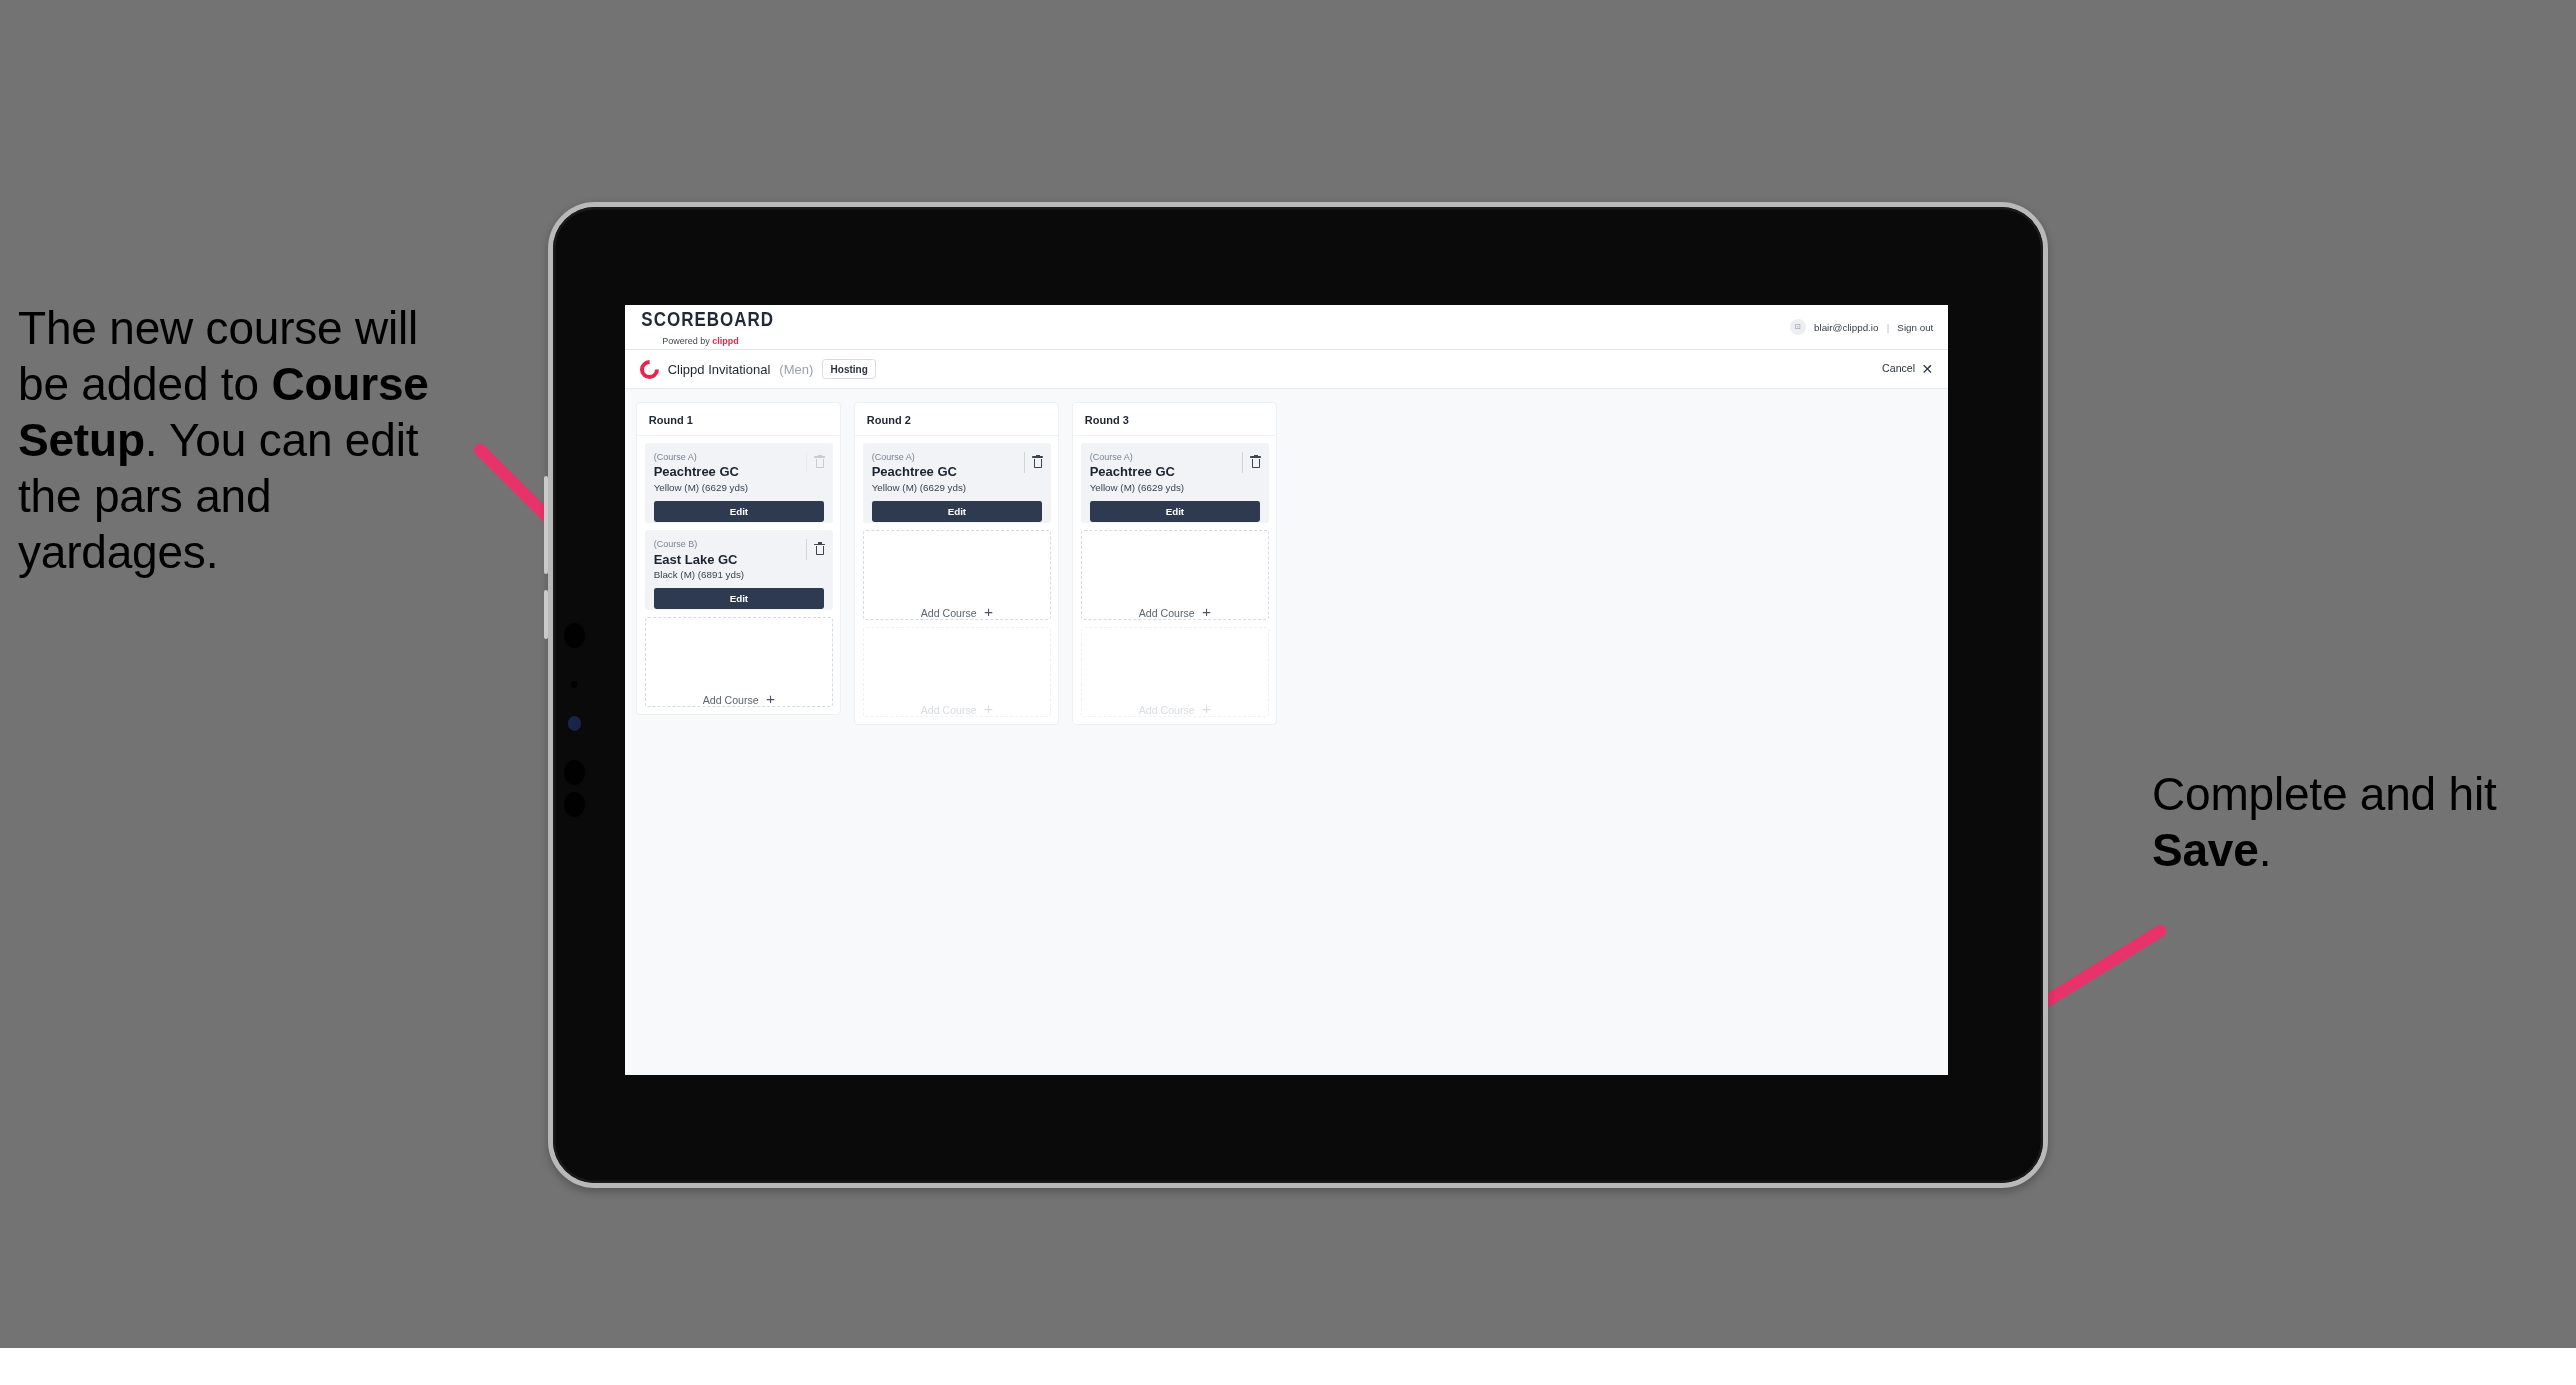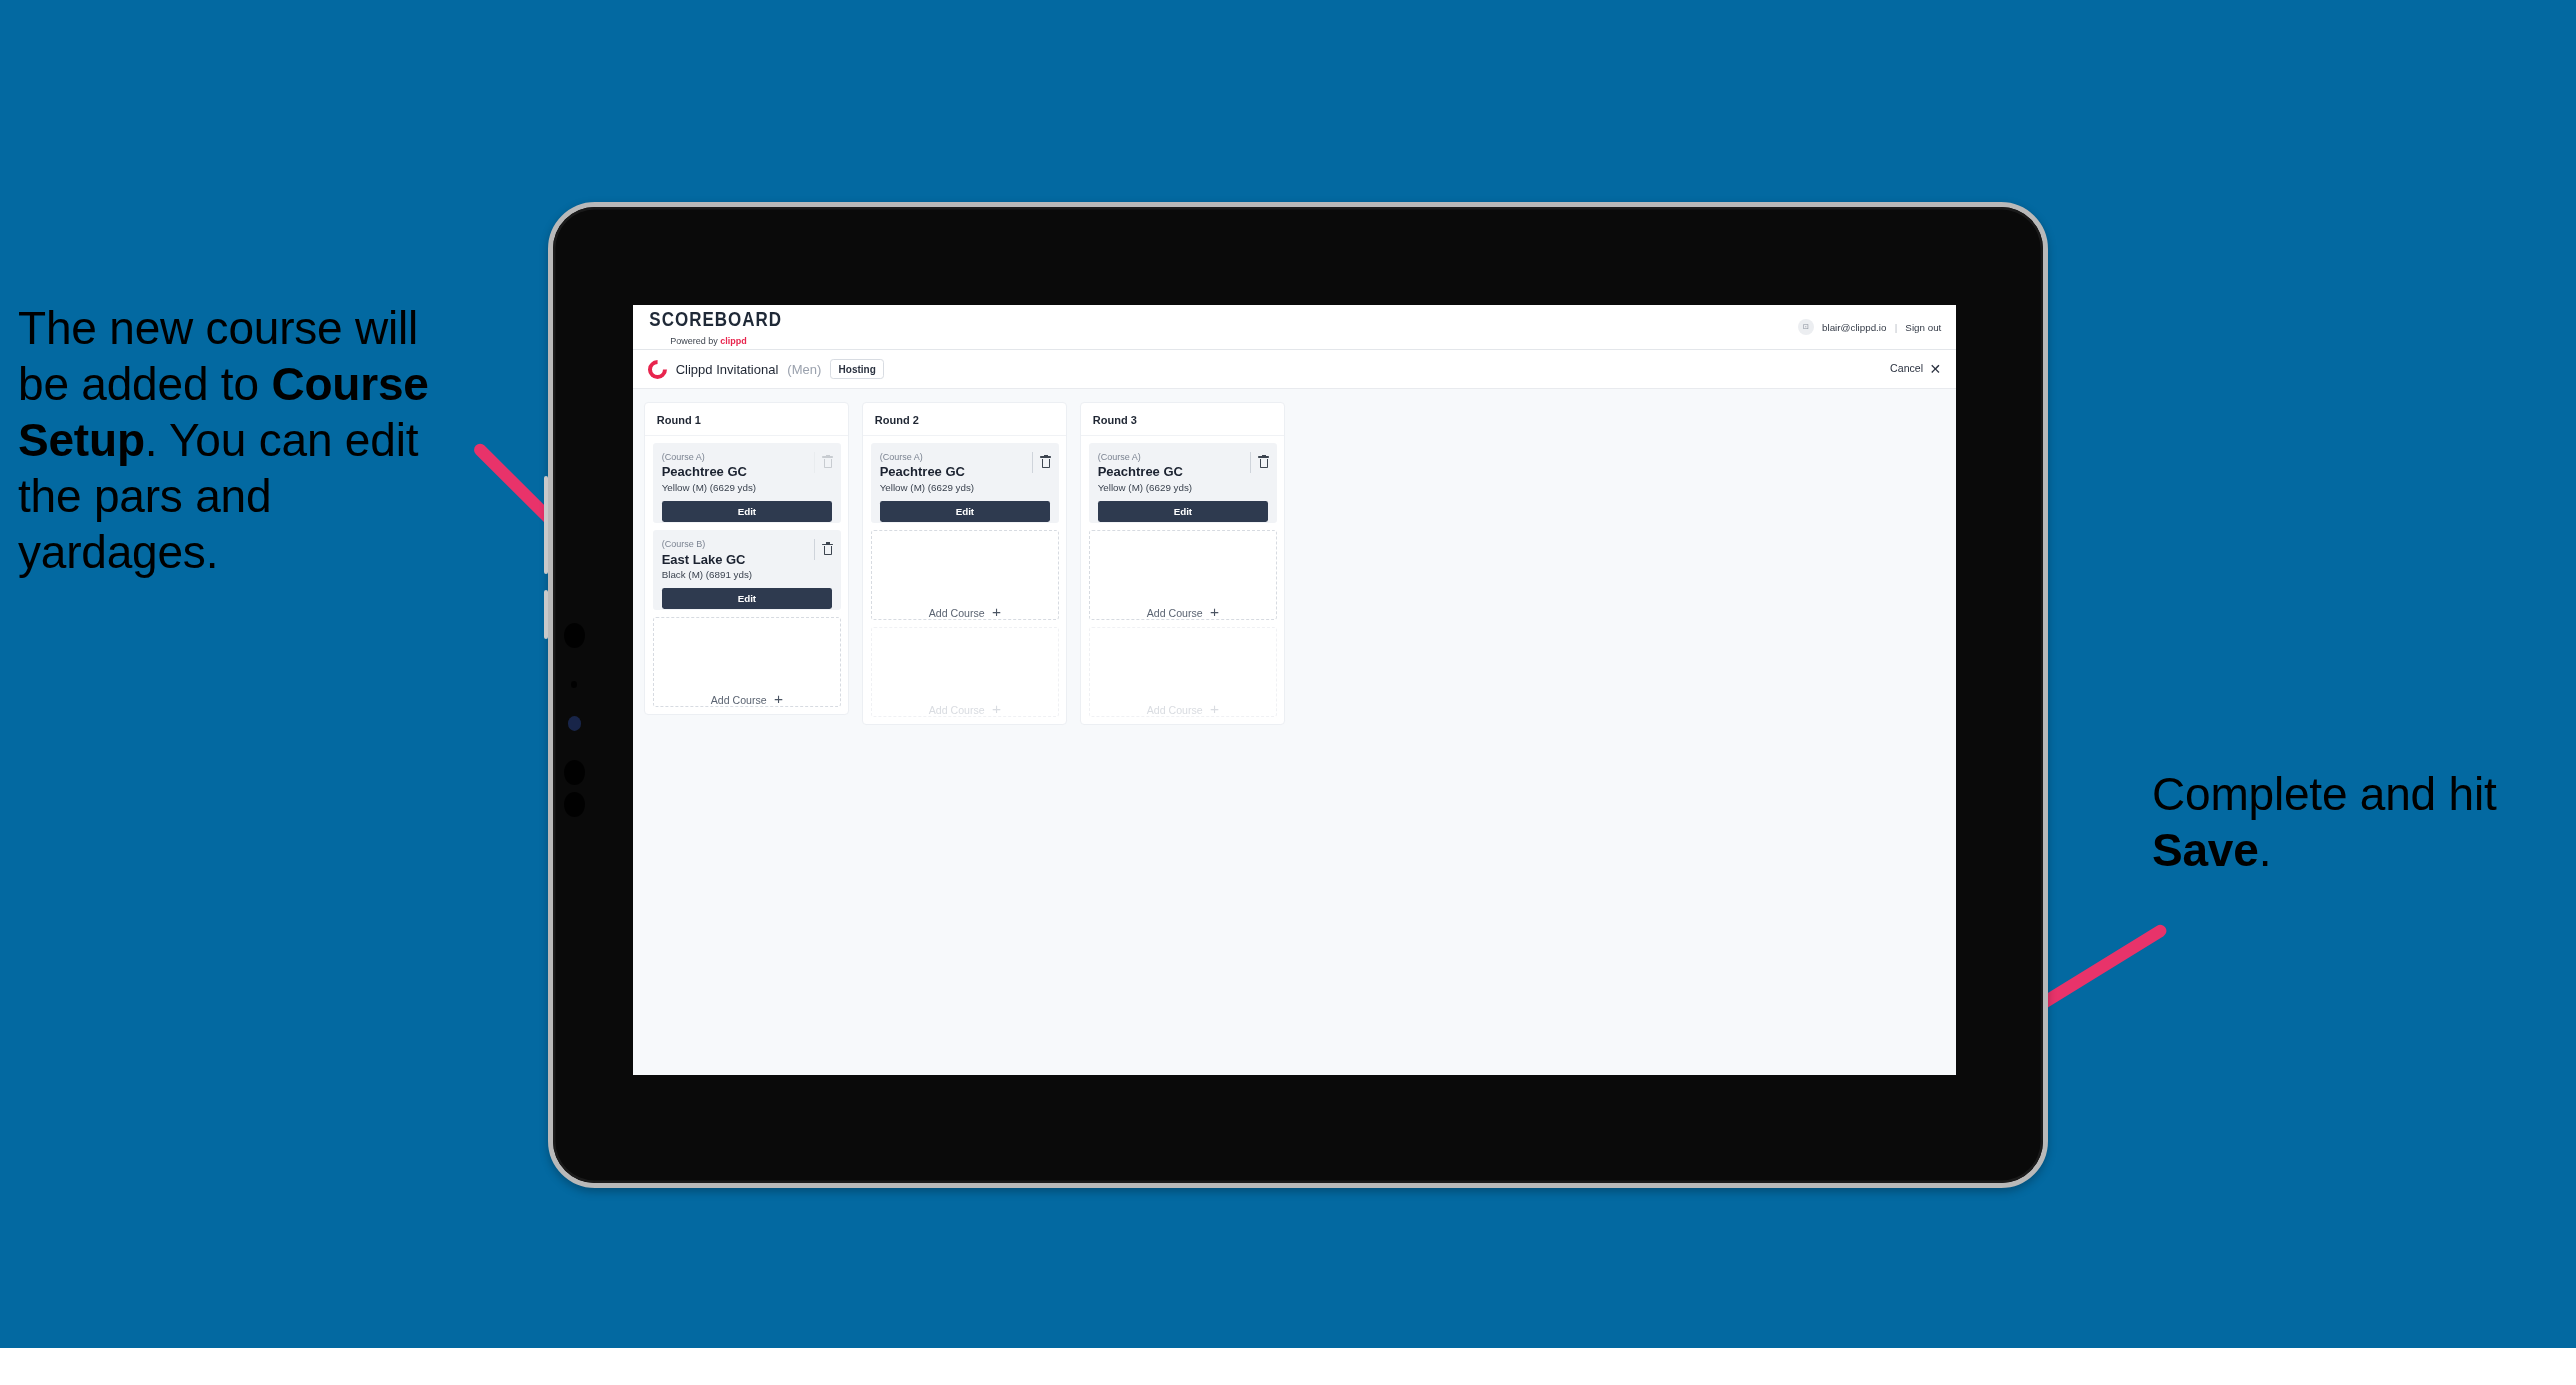--- a/index.html
+++ b/index.html
@@ -2,21 +2,21 @@
 <html style="font-size:13px"><head>
 <meta charset="utf-8">
 <style>
   * { box-sizing: border-box; margin: 0; padding: 0; }
   html, body {
     width: 2576px; height: 1386px;
     background: #ffffff;
     font-family: "Liberation Sans", sans-serif;
     overflow: hidden;
   }
-  .stage { position: relative; width: 2576px; height: 1348px; background:#0369a1; }
+  .stage { position: relative; width: 2576px; height: 1348px; background:#737373; }
 
   
   .anno {
     position: absolute;
     color: #000;
     font-size: 46px;
     line-height: 1.22;
     font-weight: 400;
     letter-spacing: -0.2px;
   }
@@ -50,21 +50,21 @@
   .bezel-dot.d3 { top: 509px; width: 13px; height: 14.7px; left: 14.7px; background:#1b2a55;}
   .bezel-dot.d4 { top: 553px; width: 21px; height: 24.5px; }
   .bezel-dot.d5 { top: 585px; width: 21px; height: 24.5px; }
   .side-btn{ position:absolute; left:-9px; width:4.1px; border-radius:2.4px; background:#c9c9c9;}
   .side-btn.sb1{ top:269px; height:98px;}
   .side-btn.sb2{ top:383px; height:49px;}
 
   
   .screen {
     position: absolute;
-    left: 80px; top: 98px;
+    left: 72px; top: 98px;
     width: 1323px; height: 770px;
     background: #f7f9fb;
     overflow: hidden;
   }
 
   
   .topbar {
     height: 45px; background:#fff;
     display:flex; align-items:stretch;
     border-bottom: 0.8px solid #e3e6ea;

